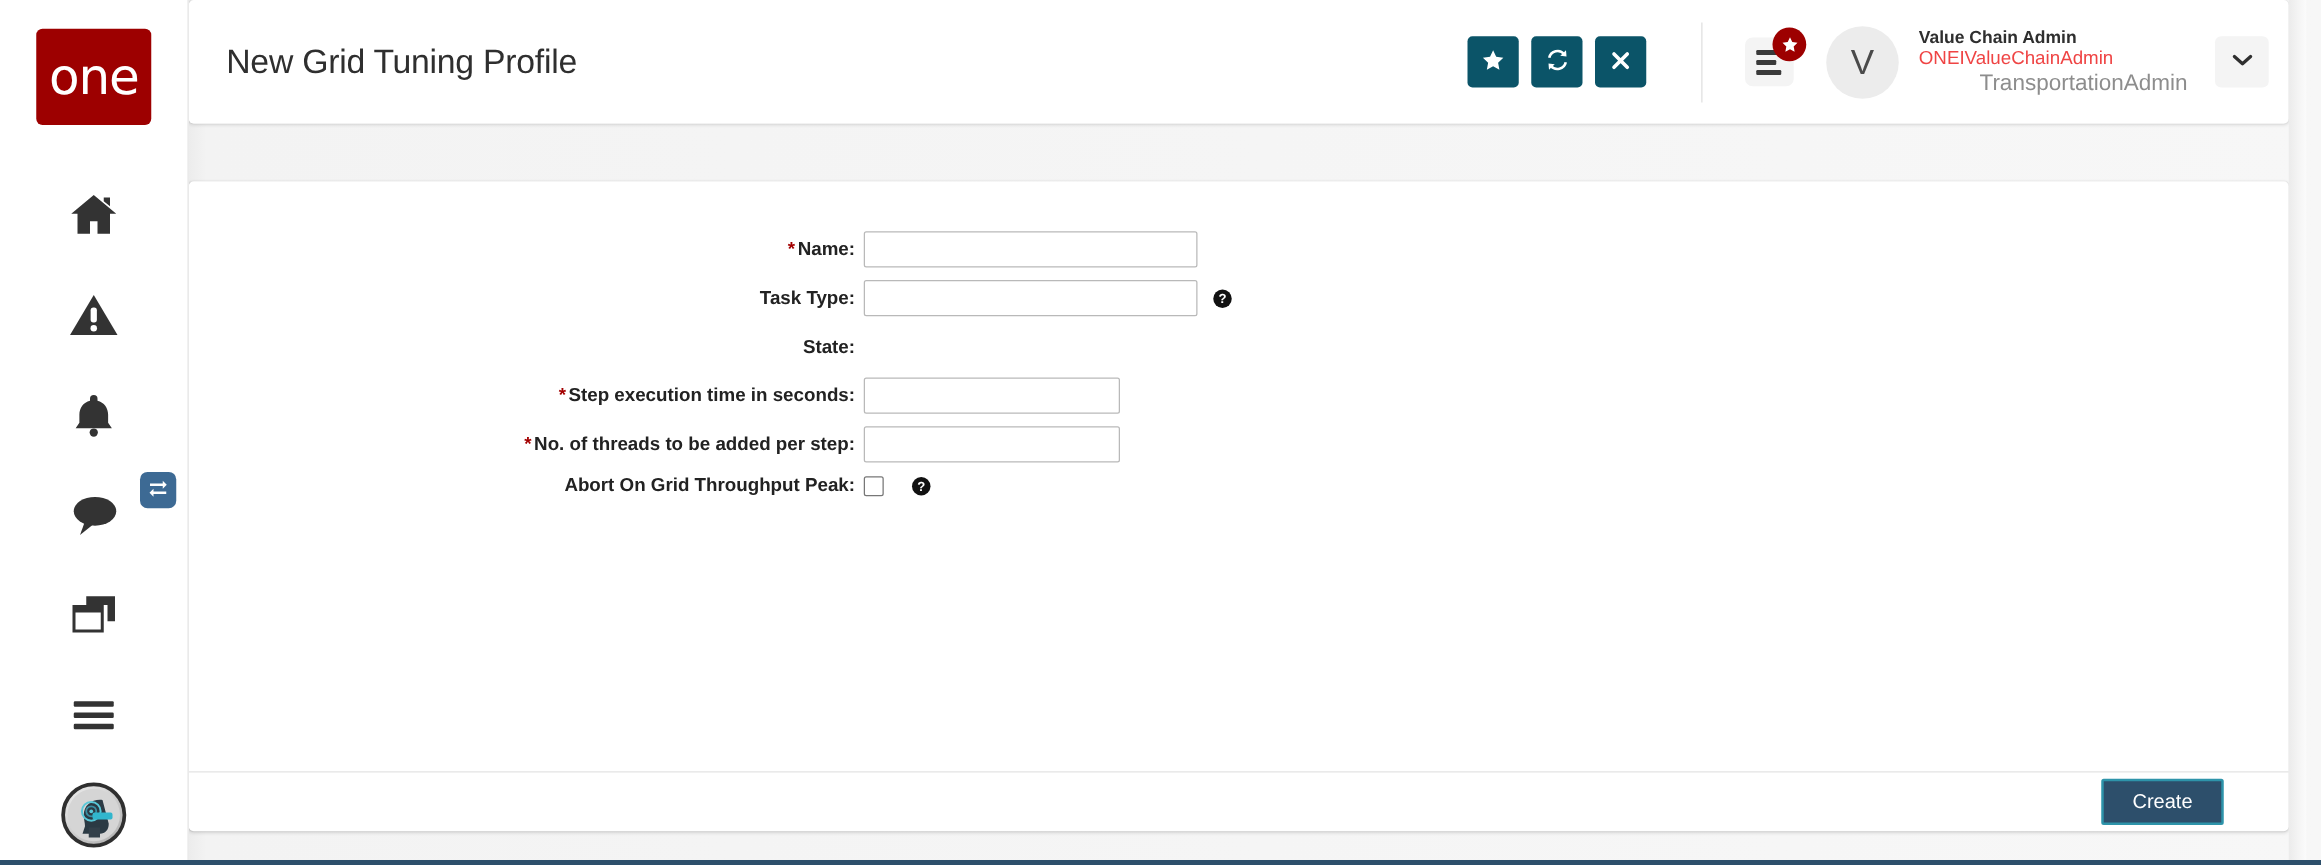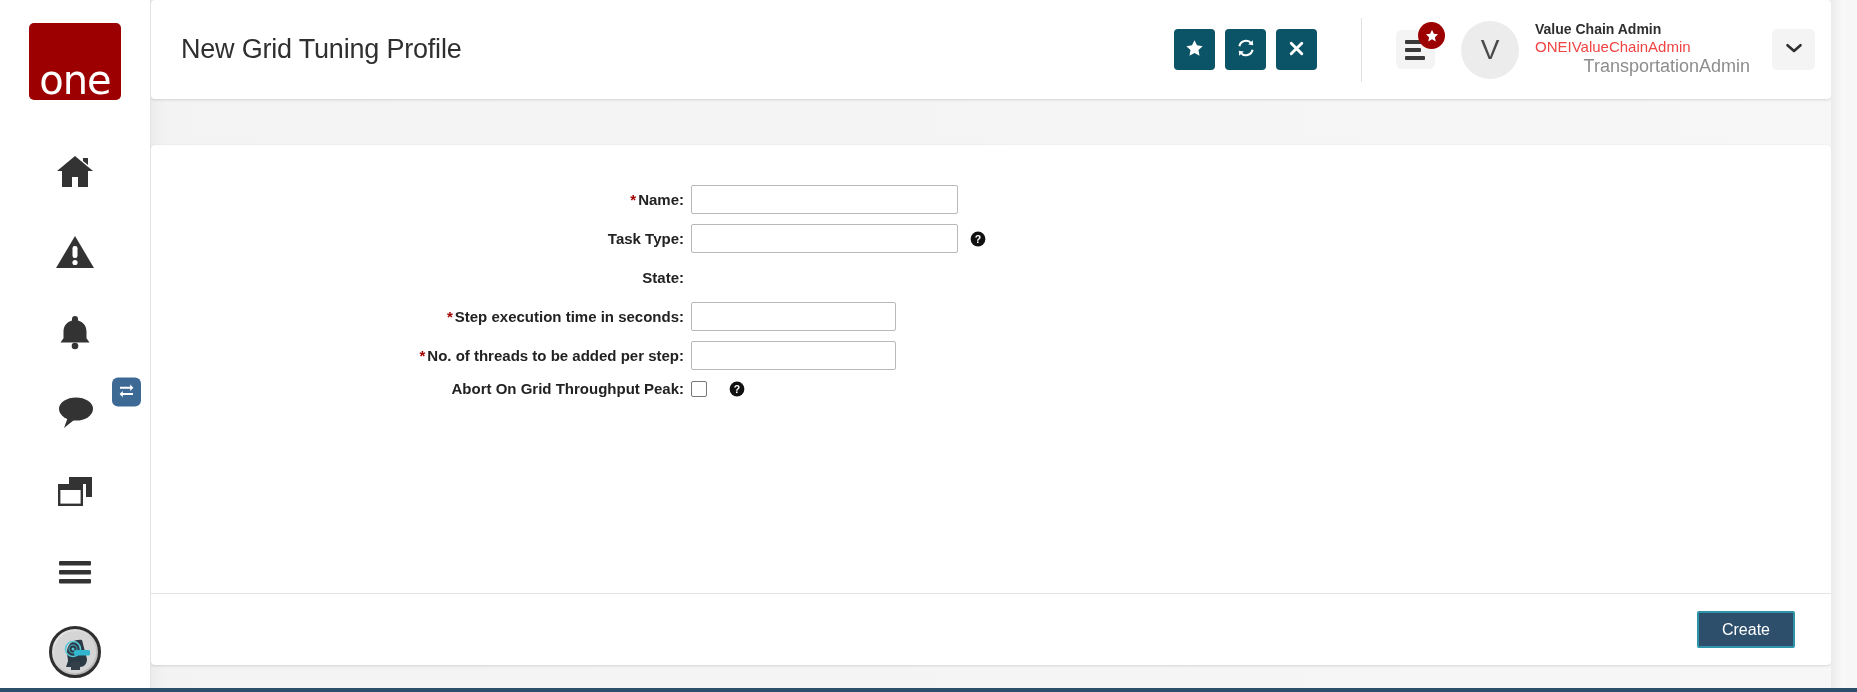--- a/index.html
+++ b/index.html
@@ -34,21 +34,21 @@
     z-index: 5;
   }
 
   .logo {
     width: 92px;
     height: 78px;
     margin-top: 23px;
     background: #9d0000;
     border-radius: 5px;
     display: flex;
-    align-items: flex-end;
+    align-items: center;
     justify-content: center;
   }
   .logo-text {
     color: #ffffff;
     font-size: 40px;
     font-weight: 400;
     letter-spacing: -1px;
     font-family: "DejaVu Sans", sans-serif;
     line-height: 1;
   }
@@ -328,26 +328,26 @@
     margin-left: 12px;
     cursor: pointer;
     flex: 0 0 16px;
   }
   .help-icon.cb { margin-left: 22px; }
 
   .state-spacer { height: 29px; }
 
   
   .card-footer {
-    height: 72px;
+    height: 48px;
     border-top: 1px solid #e4e4e4;
     display: flex;
     align-items: center;
     justify-content: flex-end;
-    padding-right: 36px;
+    padding-right: 52px;
   }
 
   .create-btn {
     min-width: 98px;
     height: 37px;
     background: #2d4f6b;
     border: 2px solid #2e94aa;
     border-radius: 2px;
     color: #ffffff;
     font-size: 16px;

